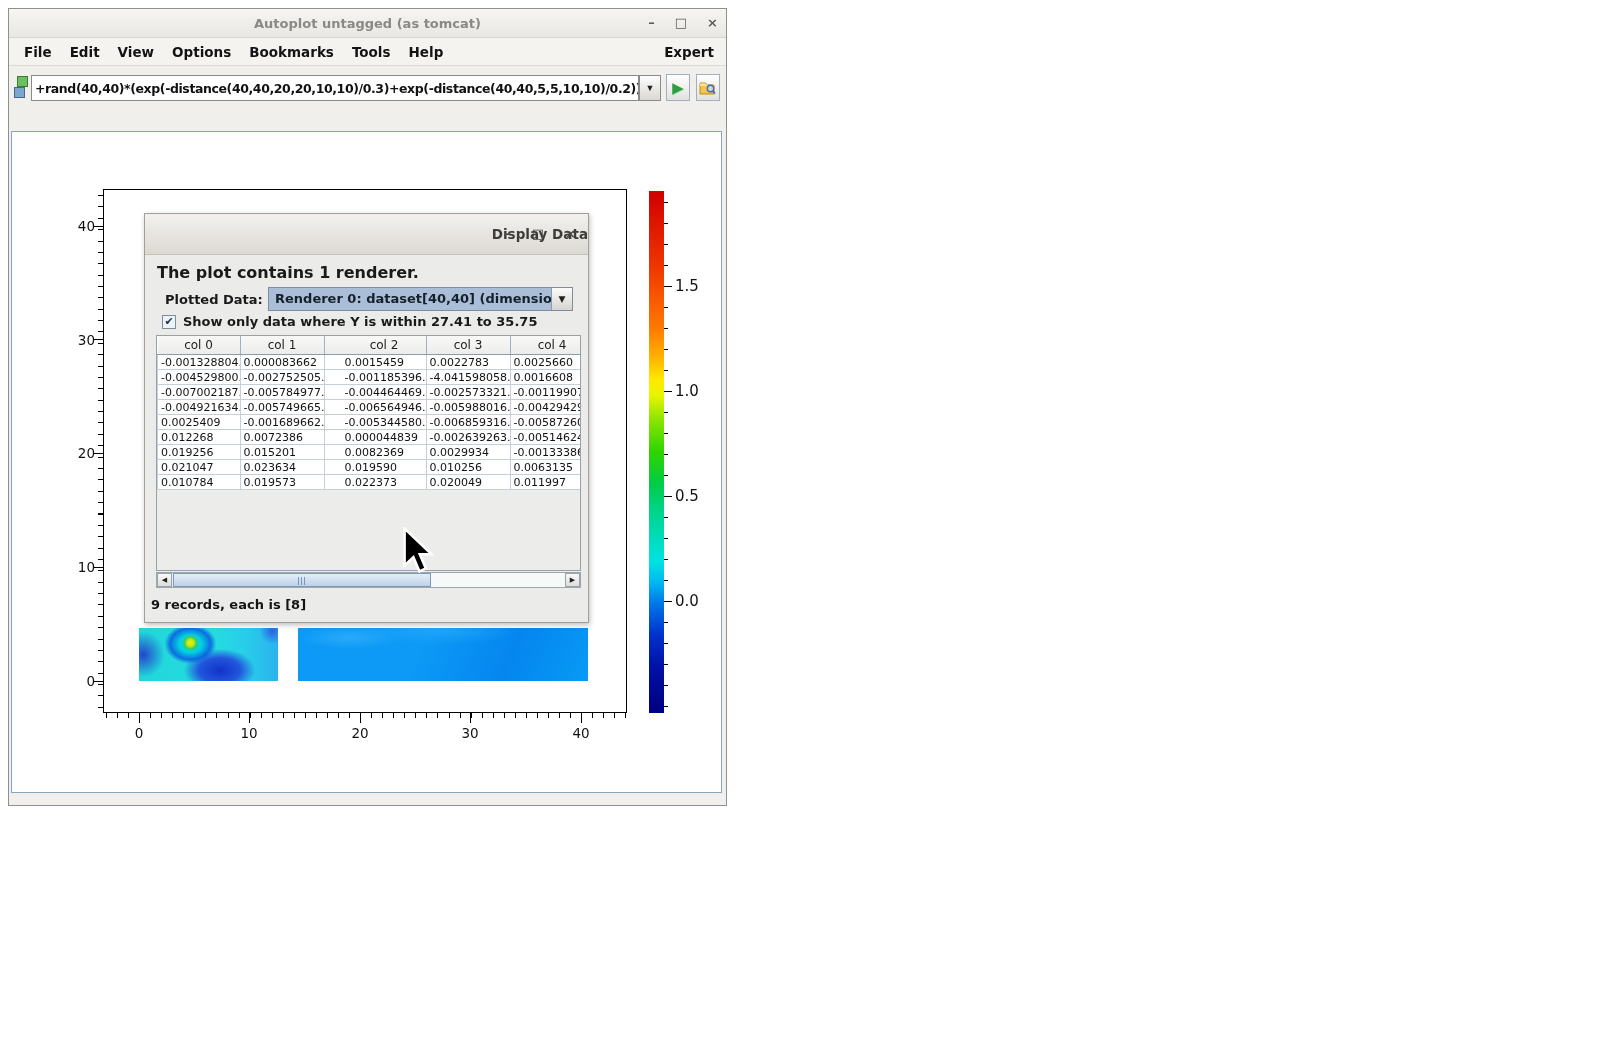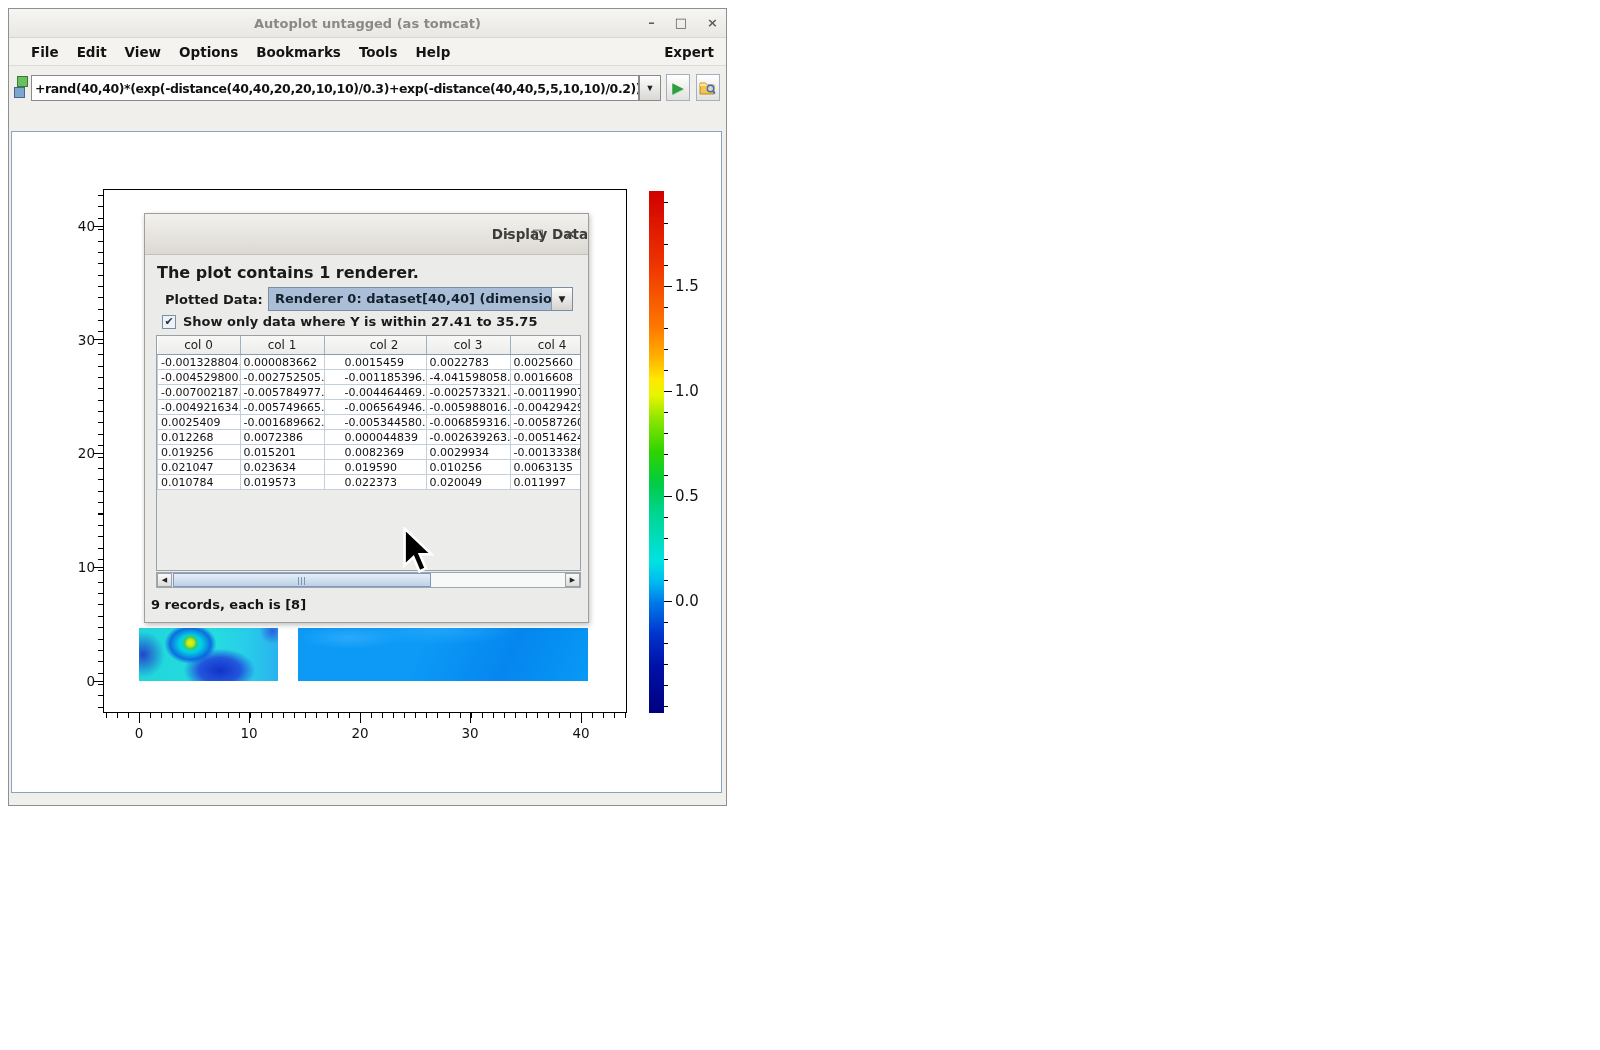--- a/index.html
+++ b/index.html
@@ -7,21 +7,21 @@
   .app-window{position:absolute;left:8px;top:8px;width:717px;height:796px;background:#f0efec;border:1px solid #8f8f8f;}
 
   
   .titlebar{position:absolute;left:0;top:0;right:0;height:28px;background:linear-gradient(#f6f5f2,#e9e7e3);border-bottom:1px solid #d8d6d2;display:flex;align-items:center;justify-content:center;}
   .titlebar .title{font-size:13px;font-weight:600;color:#8a8983;}
   .winbtns{position:absolute;right:8px;top:0;height:28px;display:flex;align-items:center;gap:20px;}
   .winbtn{font-size:13px;font-weight:700;color:#5c5c58;cursor:default;line-height:28px;}
 
   
   .menubar{position:absolute;left:0;top:29px;right:0;height:27px;background:#f4f3f0;border-bottom:1px solid #dddbd7;display:flex;align-items:center;}
-  .menu-left{display:flex;align-items:center;padding-left:13px;}
+  .menu-left{display:flex;align-items:center;padding-left:6px;}
   .menu-item{font-size:13.5px;font-weight:600;color:#131313;padding:0 9px;}
   .menu-right{position:absolute;right:12px;font-size:13.5px;font-weight:600;color:#131313;}
 
   
   .toolbar{position:absolute;left:0;top:56px;right:0;height:46px;}
   .uri-type-icon{position:absolute;left:5px;top:11px;width:14px;height:22px;}
   .uri-type-icon .sq-green{position:absolute;left:3px;top:0;width:9px;height:9px;background:#6abf5e;border:1px solid #3c7a34;}
   .uri-type-icon .sq-blue{position:absolute;left:0;top:11px;width:9px;height:9px;background:#7ba7cc;border:1px solid #46688c;}
   .uri-field{position:absolute;left:22px;top:10px;width:608px;height:26px;background:#fff;border:1px solid #8a8a8a;box-sizing:border-box;display:flex;align-items:center;overflow:hidden;}
   .uri-field span{font-size:12.5px;font-weight:700;letter-spacing:-0.4px;color:#111;white-space:nowrap;padding-left:3px;}

